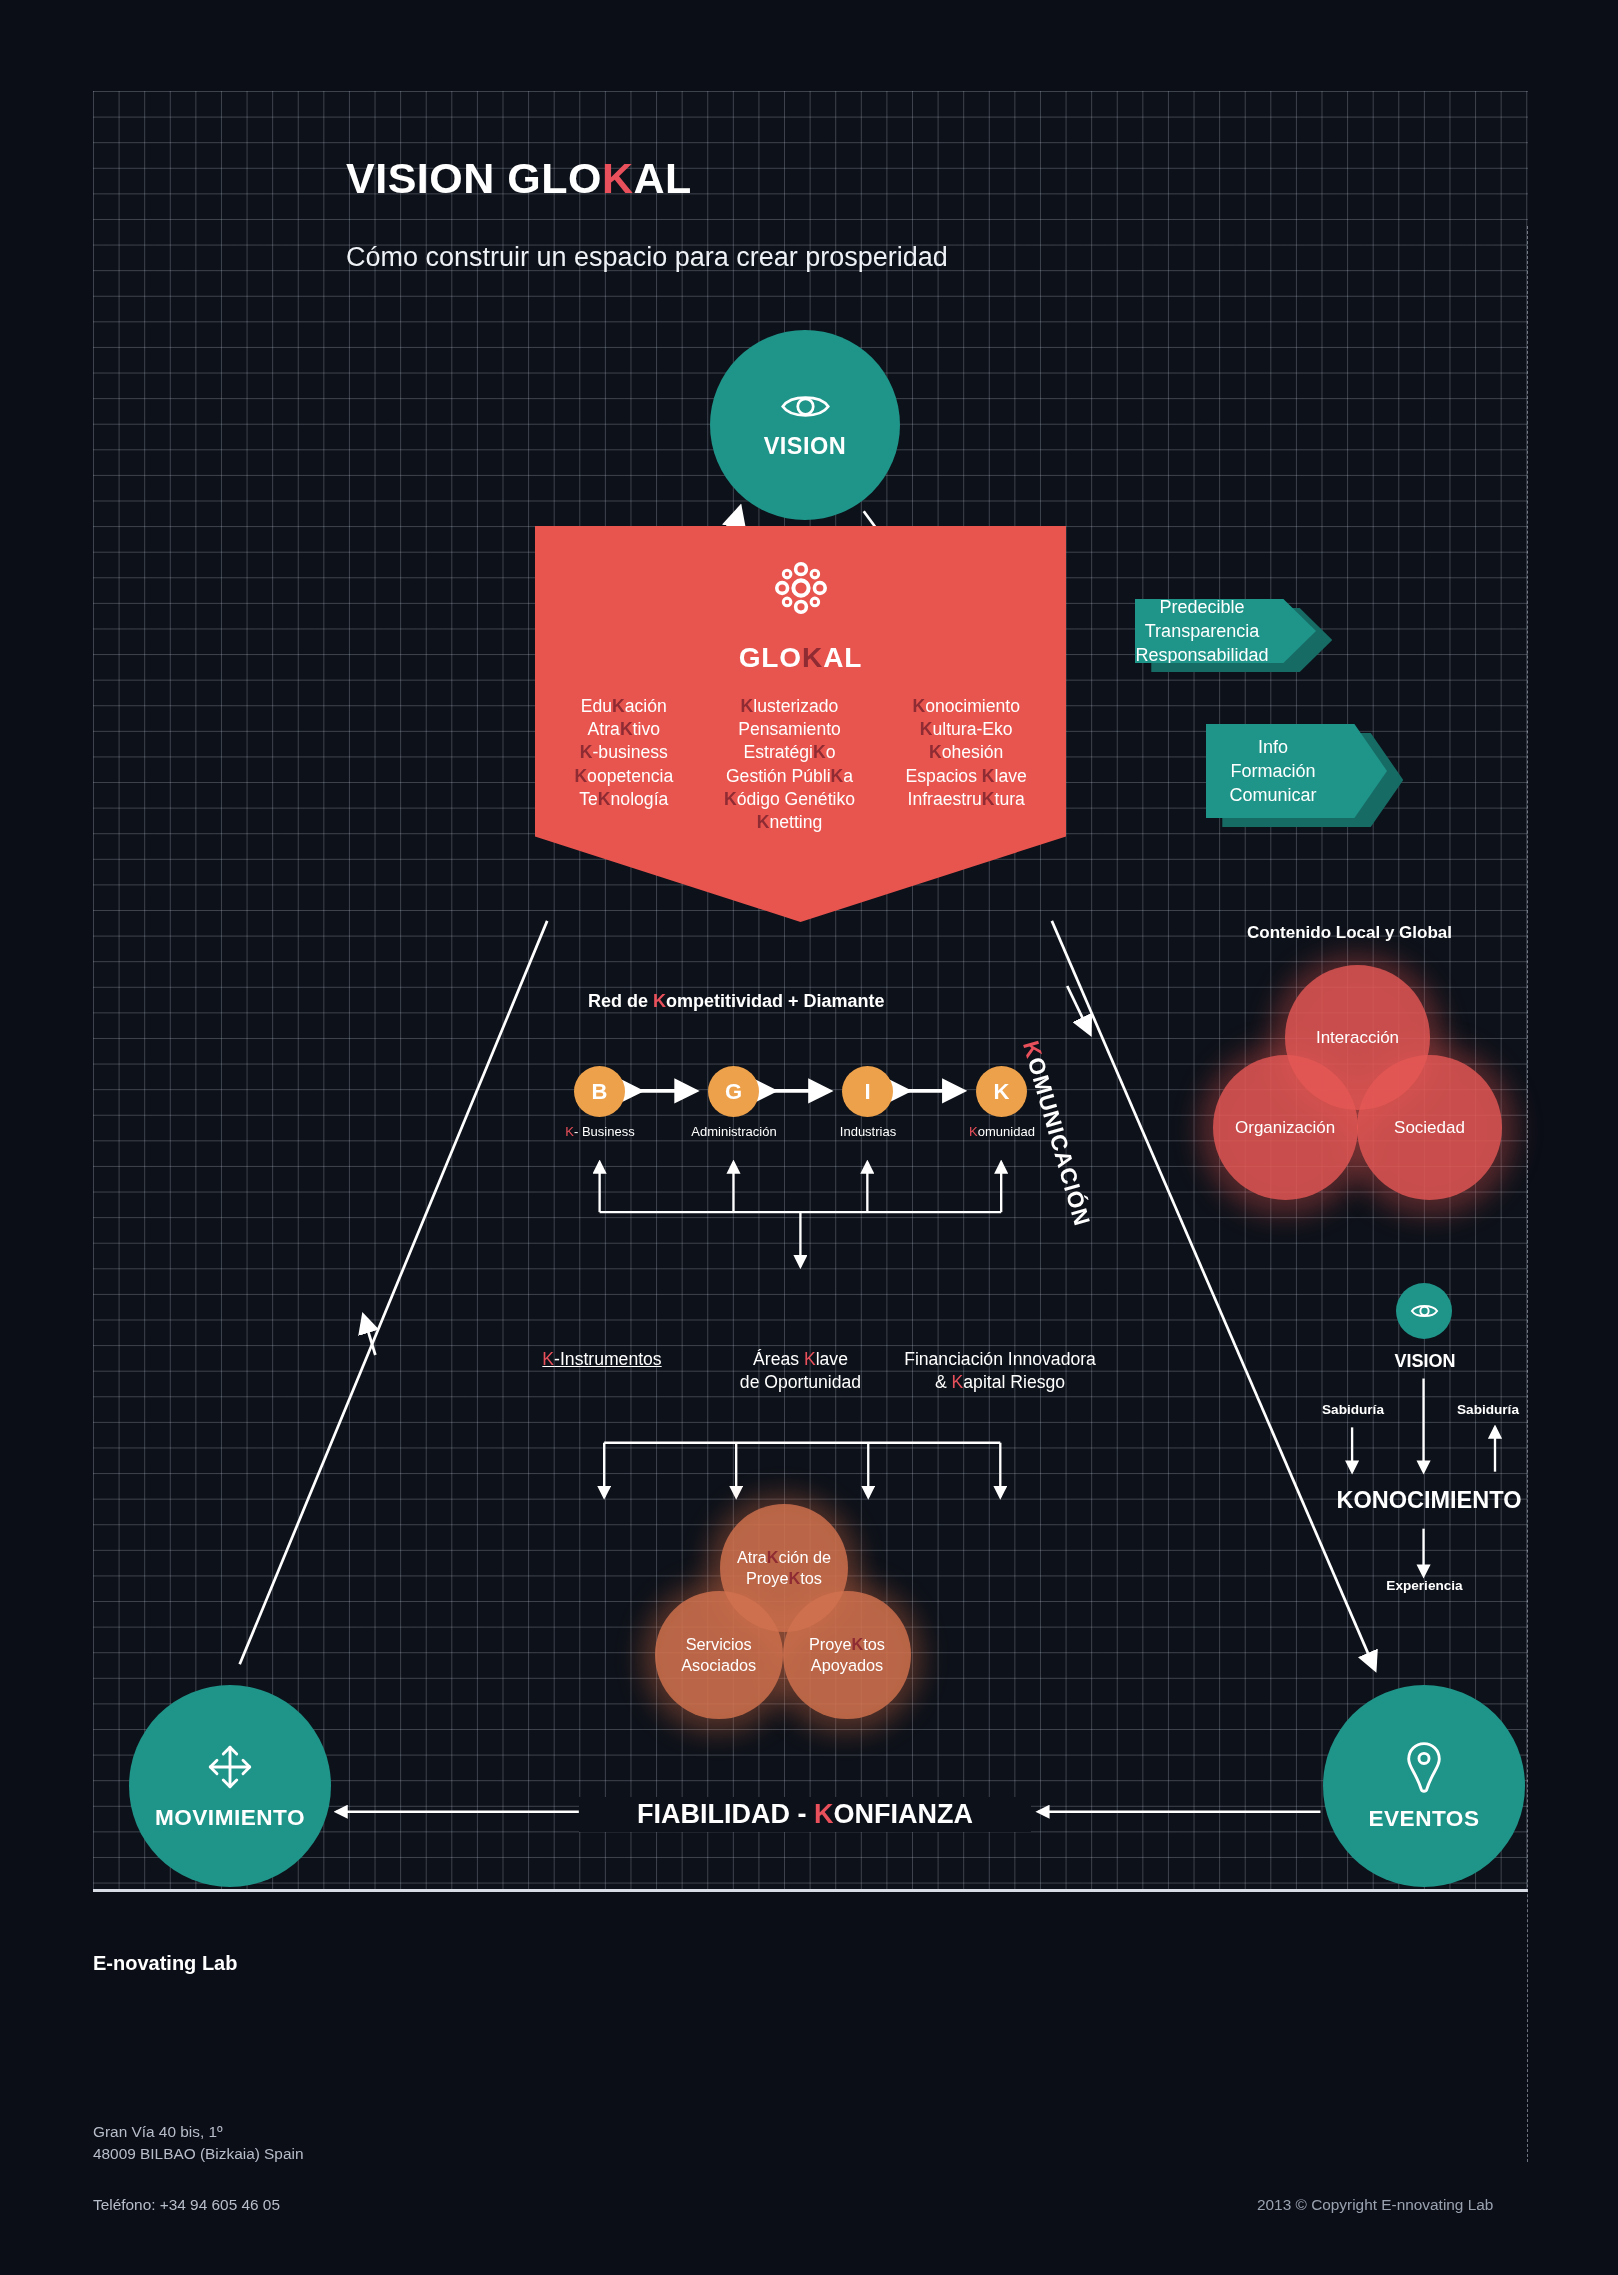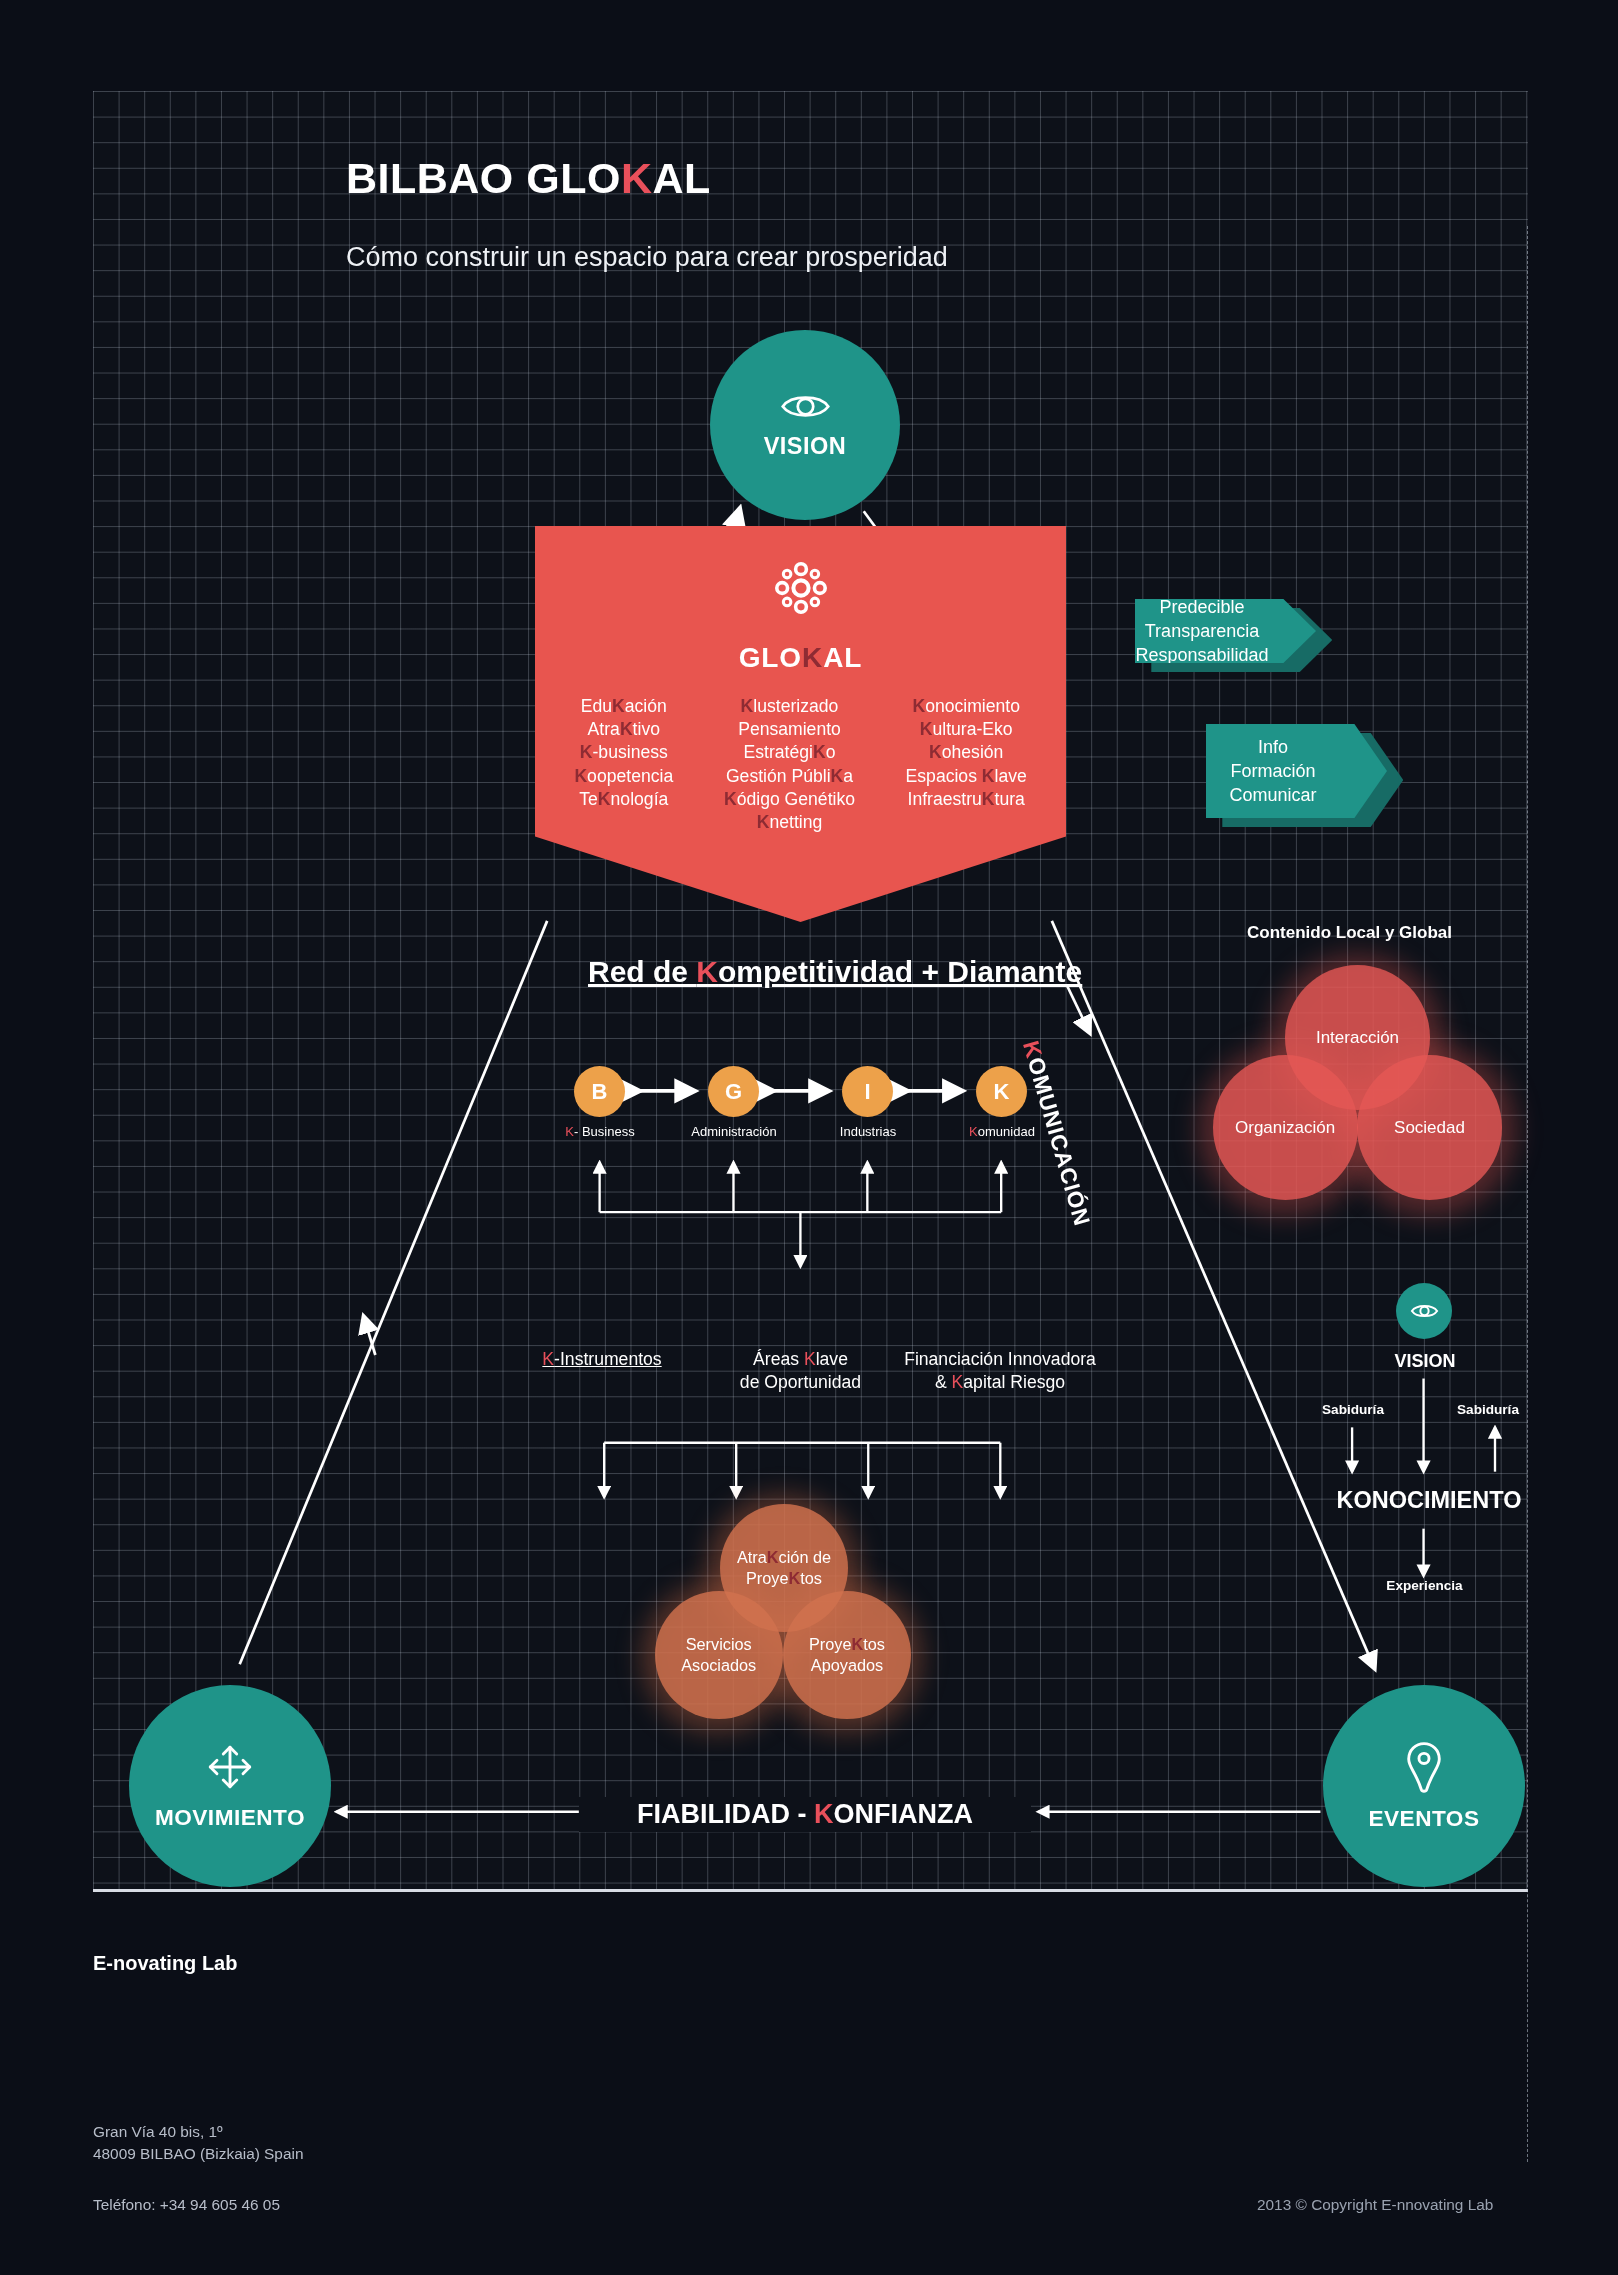--- a/index.html
+++ b/index.html
@@ -115,21 +115,21 @@
   }
   .chev-body .txt{
     font-size:18px; line-height:1.35; text-align:center;
     padding-right:47px; color:#fff;
   }
   #chev1{ left:1135px; top:599px; width:181px; height:64px; }
   #chev2{ left:1206px; top:724px; width:181px; height:94px; }
 
   
   .sect-head{ position:absolute; font-weight:bold; }
-  #head-red{ left:588px; top:955px; font-size:30px;text-decoration:underline; }
+  #head-red{ left:588px; top:991px; font-size:18px; }
   #head-mapa{ left:500px; top:1301px; font-size:24.4px; }
   #head-contenido{ left:1247px; top:923px; font-size:17px; font-weight:bold; }
 
   
   .bgik-row{ position:absolute; left:574px; top:1066px; width:452px; height:51px; }
   .bgik{
     position:absolute; top:0; width:51px; height:51px; border-radius:50%;
     background:#eda14a; display:flex; align-items:center; justify-content:center;
     font-size:22px; font-weight:bold; color:#fff;
   }
@@ -286,21 +286,21 @@
       <path d="M1574,1690 L1574,1742" marker-end="url(#ahb)"></path>
     </g>
 
     <g stroke="#fff" stroke-width="2.6" fill="none">
       <path d="M1460,2003 L1148,2003" marker-end="url(#ahb)"></path>
       <path d="M640,2003 L372,2003" marker-end="url(#ahb)"></path>
     </g>
   </svg>
 
   <h1 class="title">
-    <span>BILBAO GLO</span><span class="k">K</span><span>AL</span>
+    <span>VISION GLO</span><span class="k">K</span><span>AL</span>
   </h1>
   <div class="subtitle">Cómo construir un espacio para crear prosperidad</div>
 
   <div class="node-circle" id="vision-top">
     <span class="ic">
       <svg width="51" height="31" viewBox="0 0 56 34">
         <path d="M3,17 C12,4 44,4 53,17 C44,30 12,30 3,17 Z" fill="none" stroke="#fff" stroke-width="3"></path>
         <circle cx="28" cy="17" r="8.5" fill="none" stroke="#fff" stroke-width="3"></circle>
       </svg>
     </span>

